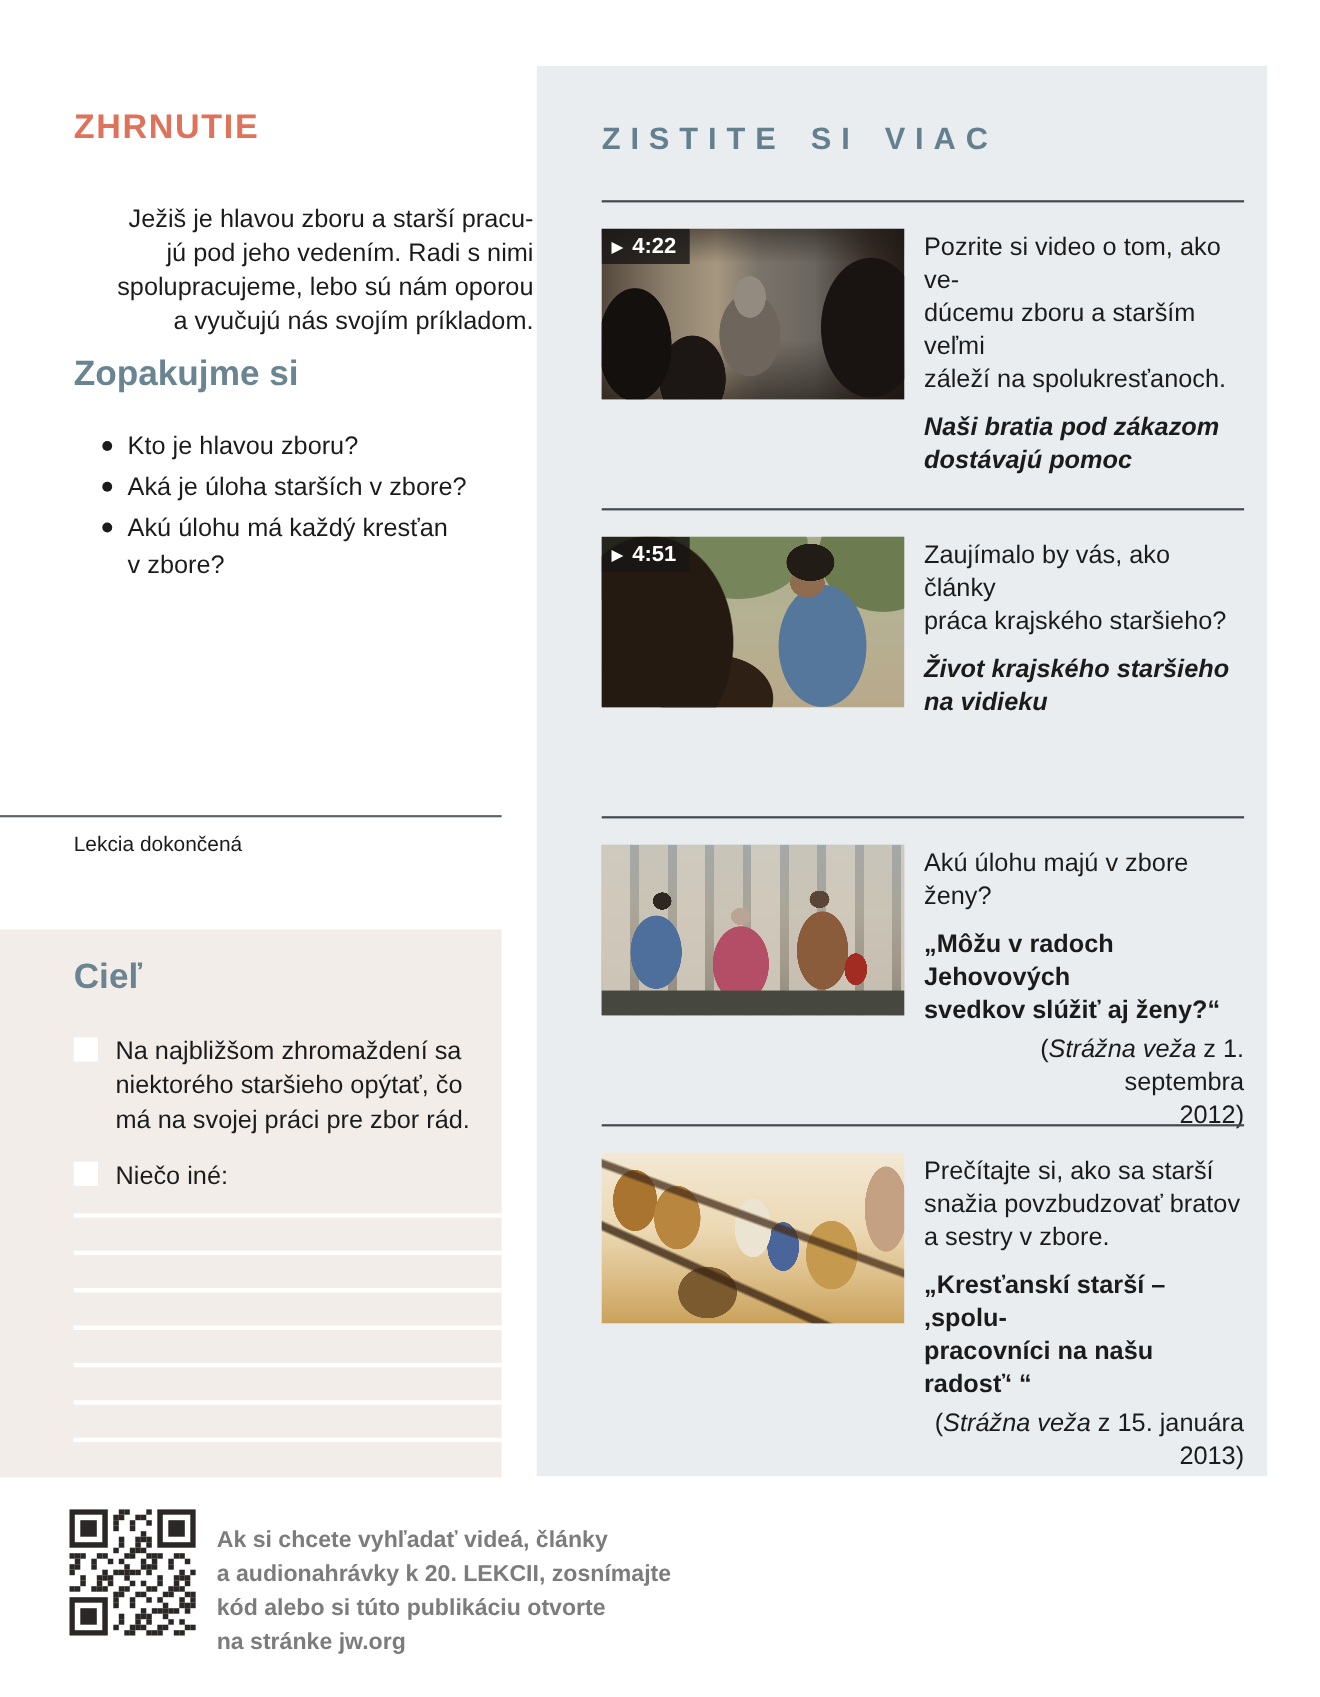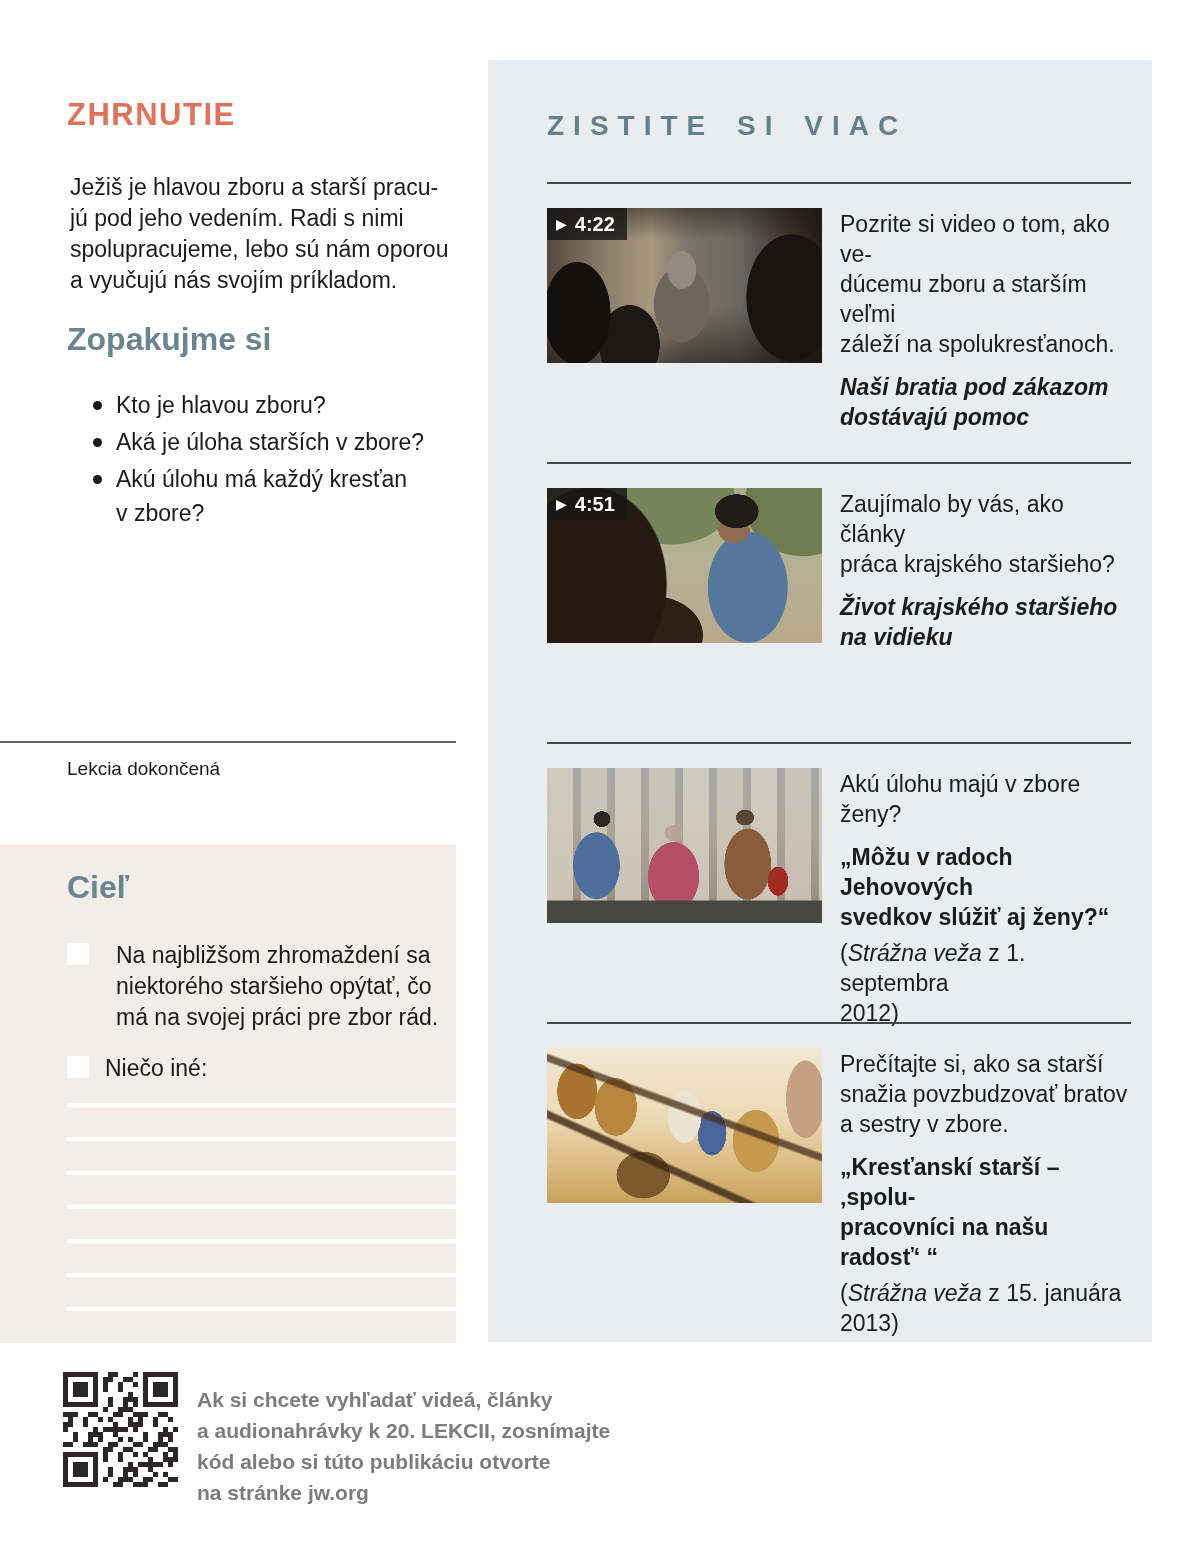--- a/index.html
+++ b/index.html
@@ -5,51 +5,51 @@
   html,body{margin:0;padding:0;}
   body{
     width:1200px;height:1543px;position:relative;background:#ffffff;
     font-family:"Liberation Sans","DejaVu Sans",sans-serif;color:#1b1b1b;
     -webkit-font-smoothing:antialiased;overflow:hidden;
   }
   .abs{position:absolute;}
 
   
   .h-coral{left:67px;top:97px;font-size:31px;font-weight:bold;letter-spacing:1.5px;color:#e0715a;margin:0;}
-  .summary-text{left:67px;top:169px;width:404px;font-size:23px;line-height:31px;white-space:pre-line;margin:3px;}
+  .summary-text{left:67px;top:169px;width:404px;font-size:23px;line-height:31px;white-space:pre-line;margin:14px;text-align:right;}
   .h-slate{font-size:32px;font-weight:bold;color:#6b8492;margin:0;}
   .h-review{left:67px;top:321px;}
   .review-list{left:67px;top:388px;width:404px;margin:0;padding:0;list-style:none;font-size:23px;line-height:34px;}
   .review-list li{position:relative;padding-left:49px;margin-bottom:3px;white-space:pre-line;}
   .review-list li::before{content:"";position:absolute;left:26px;top:13px;width:9px;height:9px;border-radius:50%;background:#1b1b1b;}
   .divider-left{left:0;top:741px;width:456px;height:2px;background:#5e6367;}
   .lesson-status{left:67px;top:758px;font-size:19px;}
 
   .goal-box{left:0;top:845px;width:456px;height:498px;background:#f2ede9;}
   .goal-box .h-slate{position:absolute;left:67px;top:24px;}
   .task{position:absolute;left:67px;display:flex;}
-  .task-1{top:95px;gap:11px;}
+  .task-1{top:95px;}
   .task-2{top:208px;}
   .task .square{width:22px;height:22px;background:#ffffff;flex:none;margin-top:3px;}
   .task .task-text{margin-left:16px;font-size:23px;line-height:31px;white-space:pre-line;width:330px;}
   .goal-lines{position:absolute;left:67px;top:258px;width:389px;}
   .goal-lines .wline{height:4px;background:#ffffff;margin-bottom:30px;}
 
   
   .panel{left:488px;top:60px;width:664px;height:1282px;background:#e9edf0;}
   .panel-heading{position:absolute;left:59px;top:50px;font-size:28px;font-weight:bold;color:#64808f;letter-spacing:9px;word-spacing:6px;margin:0;}
   .items{position:absolute;left:59px;top:122px;width:584px;}
   .item{position:absolute;left:0;width:584px;border-top:2px solid #43484c;padding-top:24px;display:flex;box-sizing:border-box;}
   .item-0{top:0;} .item-1{top:280px;} .item-2{top:560px;} .item-3{top:840px;}
   .thumb{width:275px;height:155px;flex:none;position:relative;overflow:hidden;}
   .item-text{margin-left:18px;width:291px;font-size:23px;line-height:30px;padding-top:1px;}
   .item-desc{margin:0 0 13px;white-space:pre-line;}
   .item-title{margin:0 0 6px;font-weight:bold;white-space:pre-line;}
   .item-title.it{font-style:italic;}
-  .item-ref{margin:0;white-space:pre-line;}
+  .item-ref{margin:0;white-space:pre-line;text-align:right;}
   .item-ref .ital{font-style:italic;}
 
   .badge{position:absolute;left:0;top:0;height:32px;background:rgba(24,22,21,0.82);color:#ffffff;
          display:flex;align-items:center;padding:0 12px 0 9px;font-size:20px;font-weight:bold;}
   .badge .play{font-size:14px;margin-right:8px;}
 
   
   .art1{background:
     radial-gradient(55px 85px at 11% 68%, #14100e 0 60%, transparent 61%),
     radial-gradient(75px 105px at 89% 58%, #191312 0 60%, transparent 61%),

